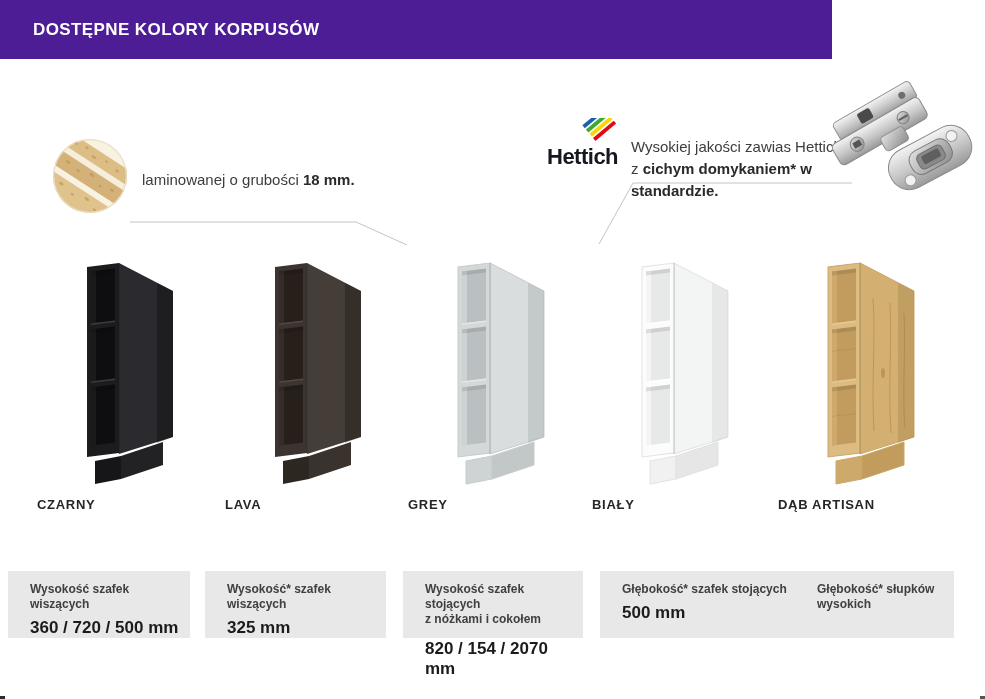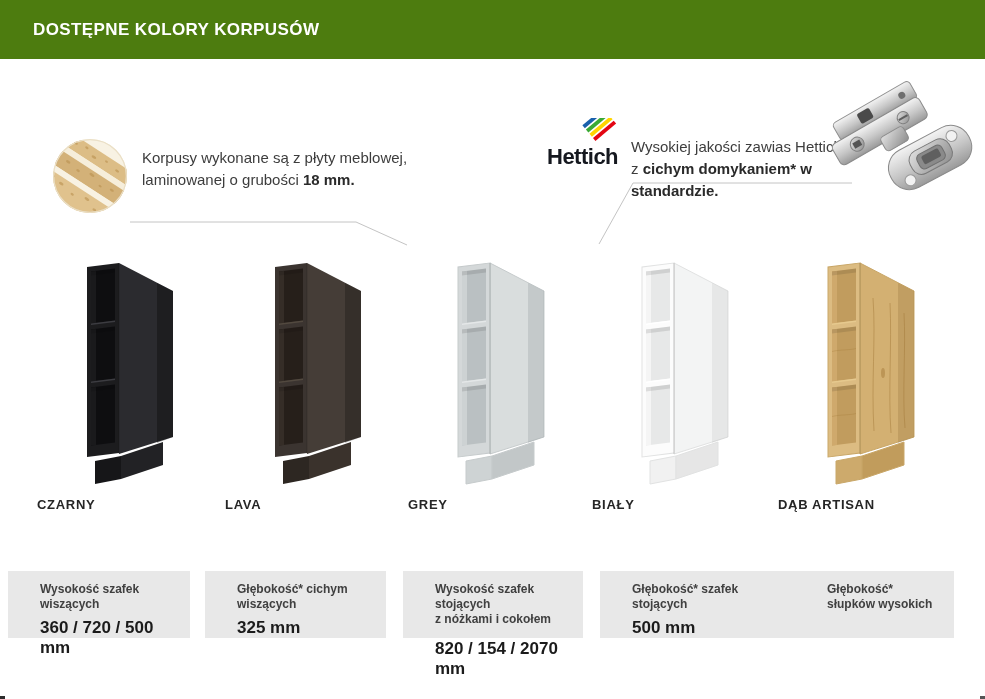--- a/index.html
+++ b/index.html
@@ -4,22 +4,22 @@
 <style>
   html,body{margin:0;padding:0;}
   body{
     width:985px;height:699px;position:relative;overflow:hidden;
     background:#ffffff;
     font-family:"Liberation Sans", sans-serif;
     -webkit-font-smoothing:antialiased;
   }
   
   .header{
-    position:absolute;left:0;top:0;width:985px;height:59px;
-    background:#4d7c0f;display:flex;align-items:center;
+    position:absolute;left:0;top:0;width:832px;height:59px;
+    background:#4c1d95;display:flex;align-items:center;
   }
   .header h1{
     margin:0 0 0 33px;color:#ffffff;font-size:17px;font-weight:700;
     letter-spacing:.4px;
   }
   
   .board-circle{position:absolute;left:52px;top:138px;width:76px;height:76px;}
   .board-text{
     position:absolute;left:142px;top:147px;width:300px;
     font-size:15px;line-height:22px;color:#3d3d3d;
@@ -35,21 +35,21 @@
   
   .cab-cell{position:absolute;top:253px;width:170px;text-align:left;}
   .cab-cell svg.cab{width:170px;height:232px;display:block;}
   .cab-label{
     margin-top:12px;font-size:13px;font-weight:700;color:#262626;
     letter-spacing:.7px;
   }
   
   .spec-box{
     position:absolute;top:571px;height:67px;box-sizing:border-box;
-    background:#e8e8e8;padding:11px 10px 0 32px;
+    background:#e8e8e8;padding:11px 10px 0 22px;
   }
   .spec-title{font-size:12px;font-weight:700;color:#404040;line-height:15px;}
   .spec-title:empty{display:none;}
   .spec-value{font-size:17px;font-weight:700;color:#1b1b1b;line-height:20px;margin-top:6px;}
   .spec-box.three .spec-value{margin-top:12px;}
   
   .corner-mark{position:absolute;bottom:0;width:5px;height:3px;background:#2c2c2c;}
   .corner-mark.left{left:0;}
   .corner-mark.right{right:0;background:#555;}
 </style>
@@ -134,21 +134,21 @@
         <ellipse cx="48" cy="59" rx="2.7" ry="1.3"></ellipse>
           <ellipse cx="60" cy="64" rx="2.0" ry="1.2"></ellipse>
         <ellipse cx="7" cy="58" rx="1.6" ry="1.0"></ellipse>
       </g>
     </g>
     <circle cx="38" cy="38" r="36.5" fill="none" stroke="#eadfc6" stroke-width="1.5"></circle>
   </g>
 </svg>
 
 <div class="board-text">
-  <span>Korpusy wykonane są z płyty meblowej,</span><br>
+  <br>
   <span>laminowanej o grubości </span><b>18 mm.</b>
 </div>
 
 <svg class="hettich-logo" viewBox="0 0 76 52">
   <g transform="translate(46,20) rotate(-40)">
     <rect x="0" y="-16.5" width="27" height="3.8" fill="#1961ac"></rect>
     <rect x="0" y="-11.0" width="27" height="3.8" fill="#3aaa35"></rect>
     <rect x="0" y="-5.5" width="27" height="3.8" fill="#ffd500"></rect>
     <rect x="0" y="0" width="27" height="3.8" fill="#e30613"></rect>
   </g>
@@ -228,21 +228,21 @@
     </svg>
   <div class="cab-label">DĄB ARTISAN</div>
 </div>
 
 <div class="spec-box" style="left:8px;width:182px">
   <div class="spec-title">Wysokość szafek wiszących</div>
 
   <div class="spec-value">360 / 720 / 500 mm</div>
 </div>
 <div class="spec-box" style="left:205px;width:181px">
-  <div class="spec-title">Głębokość* cichym wiszących</div>
+  <div class="spec-title">Wysokość* szafek wiszących</div>
 
   <div class="spec-value">325 mm</div>
 </div>
 <div class="spec-box three" style="left:403px;width:180px">
   <div class="spec-title">Wysokość szafek stojących</div>
   <div class="spec-title">z nóżkami i cokołem</div>
   <div class="spec-value">820 / 154 / 2070 mm</div>
 </div>
 <div class="spec-box" style="left:600px;width:197px">
   <div class="spec-title">Głębokość* szafek stojących</div>

